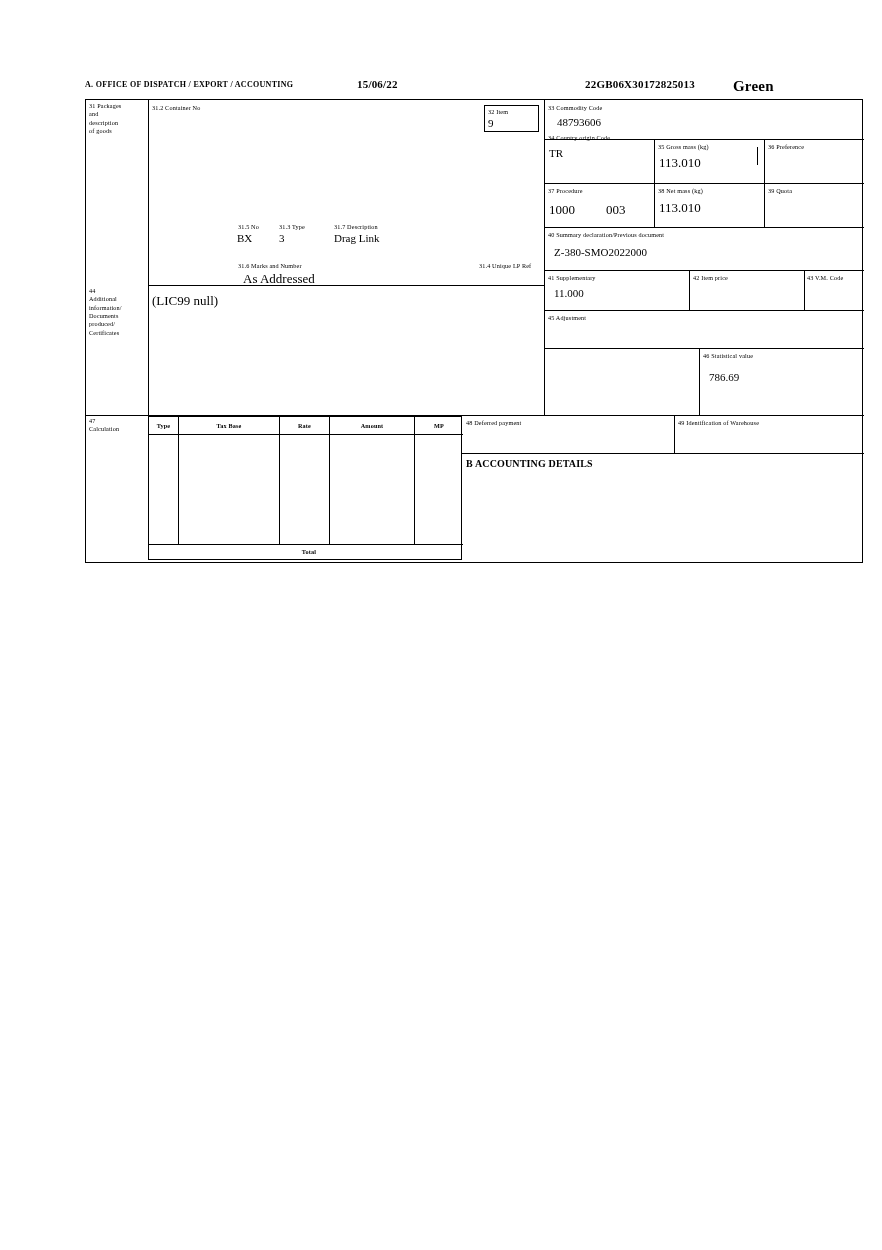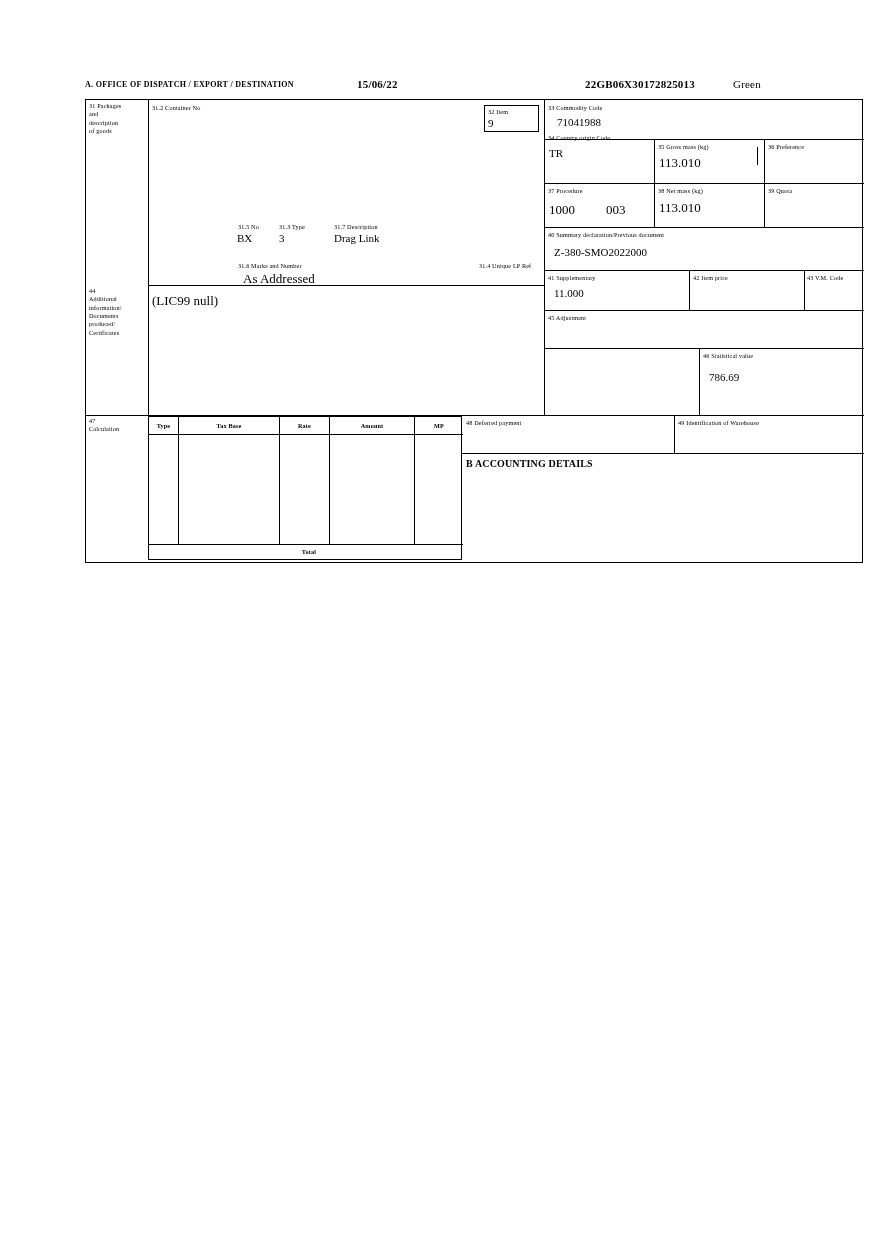--- a/index.html
+++ b/index.html
@@ -17,21 +17,21 @@
   
   .hdr {
     position: absolute;
     left: 85px; top: 80px; width: 778px; height: 14px;
     font-size: 8.5px;
     letter-spacing: .2px;
   }
   .hdr .office { position: absolute; left: 0; top: 0; font-size: 8px; letter-spacing: .3px; }
   .hdr .date { position: absolute; left: 272px; top: -2px; font-size: 11px; font-weight: bold; }
   .hdr .mrn { position: absolute; left: 500px; top: -2px; font-size: 11px; font-weight: bold; }
-  .hdr .lane { position: absolute; left: 648px; top: -2px; font-size: 11px; font-weight: normal; }
+  .hdr .lane { position: absolute; left: 648px; top: -2px; font-size: 15px; font-weight: bold; }
 
   
   .frame {
     position: absolute;
     left: 85px; top: 99px;
     width: 778px; height: 464px;
     border: 1px solid #000;
   }
 
   
@@ -58,21 +58,21 @@
 
   .pad { padding: 2px 3px 0 3px; }
   .center { text-align: center; }
 </style>
 </head>
 <body>
 
 <div class="page">
 
   <div class="hdr">
-    <div class="office lbl lbl-b">A.  OFFICE OF DISPATCH / EXPORT / DESTINATION</div>
+    <div class="office lbl lbl-b">A.  OFFICE OF DISPATCH / EXPORT / ACCOUNTING</div>
     <div class="date">15/06/22</div>
     <div class="mrn">22GB06X30172825013</div>
     <div class="lane">Green</div>
   </div>
 
   <div class="frame">
 
     <div class="vsep" style="left:62px; top:0; height:315px;"></div>
 
     <div class="vsep" style="left:458px; top:0; height:315px;"></div>
@@ -107,21 +107,21 @@
       <div class="val val-s" style="position:absolute; left:331px; top:171px;"></div>
     </div>
 
     <div class="bx" style="left:398px; top:5px; width:55px; height:27px; border:1px solid #000;">
       <div class="lbl" style="position:absolute; left:3px; top:2px;">32 Item</div>
       <div class="val" style="position:absolute; left:3px; top:11px;">9</div>
     </div>
 
     <div class="bx" style="left:458px; top:0; width:320px; height:39px;">
       <div class="lbl" style="position:absolute; left:4px; top:4px;">33 Commodity Code</div>
-      <div class="val" style="position:absolute; left:13px; top:16px;">71041988</div>
+      <div class="val" style="position:absolute; left:13px; top:16px;">48793606</div>
     </div>
     <div class="hsep" style="left:458px; top:39px; width:320px;"></div>
 
     <div class="bx" style="left:458px; top:30px; width:110px; height:44px;padding-left:12px;">
       <div class="lbl" style="position:absolute; left:4px; top:4px;">34 Country origin Code</div>
       <div class="val" style="position:absolute; left:5px; top:17px;">TR</div>
     </div>
     <div class="vsep" style="left:568px; top:39px; height:44px;"></div>
 
     <div class="bx" style="left:568px; top:39px; width:110px; height:44px;">

